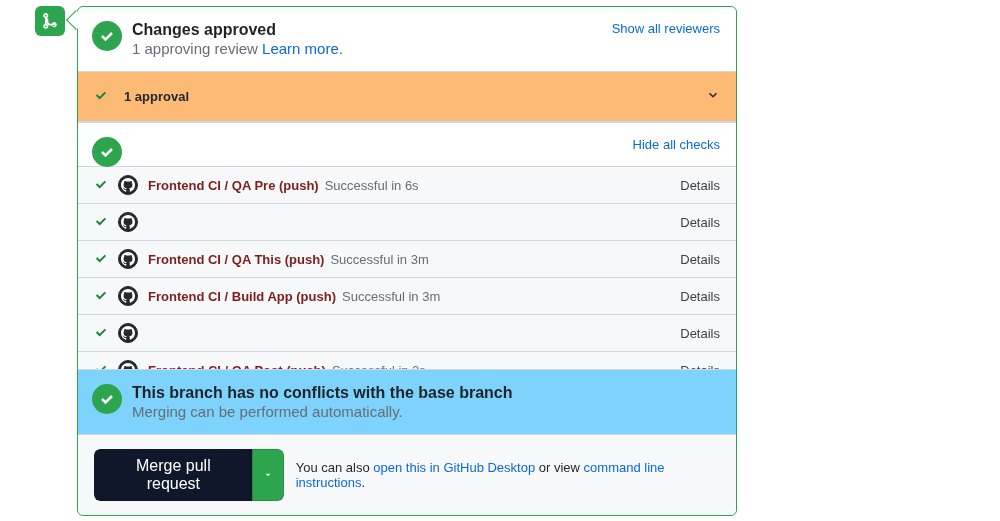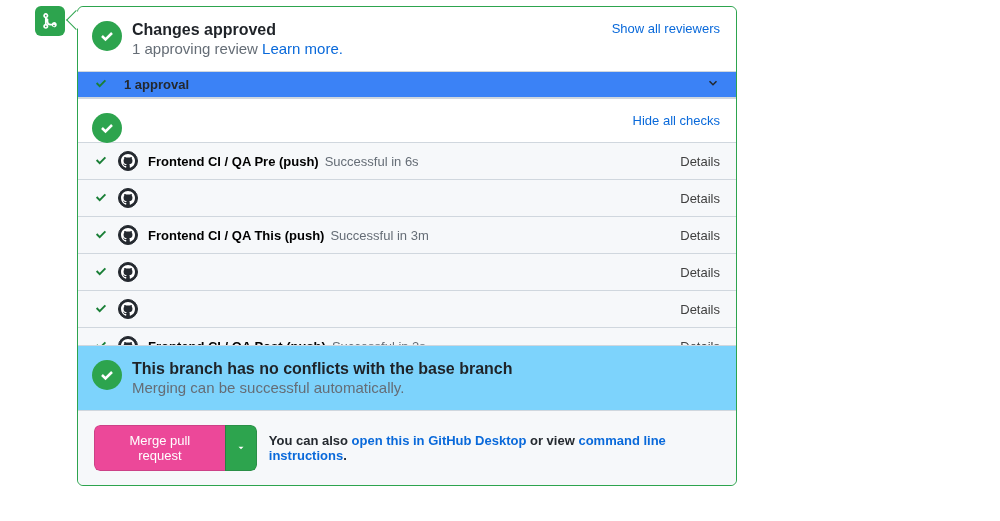--- a/index.html
+++ b/index.html
@@ -81,24 +81,24 @@
     font-size: 16px;
   }
   .section-sub {
     color: #656d76;
     font-size: 15px;
     margin-top: 1px;
   }
   .link { color: #0969da; cursor: pointer; }
   .link-right { color: #0969da; cursor: pointer; font-size: 13px; white-space: nowrap; }
   .approval-bar {
-    background: #3b82f6;
+    background: #fdba74;
     border-top: 1px solid #d0d7de;
     border-bottom: 1px solid #d0d7de;
-    padding: 4px 16px;
+    padding: 16px 16px;
     display: flex;
     align-items: center;
     justify-content: space-between;
   }
   .approval-left { display: flex; align-items: center; gap: 16px; }
   .small-check svg { stroke: #1a7f37; fill: none; stroke-width: 2.2; }
   .approval-text { font-weight: 600; font-size: 13px; }
   .chev svg { fill: #24292f; }
   .checks-section { border-top: 1px solid #d0d7de; }
   .checks-scroll {
@@ -123,21 +123,21 @@
     height: 20px;
     border-radius: 50%;
     background: #24292f;
     border: 1px solid #24292f;
     display: flex;
     align-items: center;
     justify-content: center;
     flex-shrink: 0;
   }
   .avatar svg { fill: #fff; }
-  .check-name { font-weight: 600; color: #000000; }
+  .check-name { font-weight: 600; color: #7f1d1d; }
   .check-status { color: #656d76; margin-left: 6px; margin-top: 41px; }
   .details-link { color: #404040; margin-left: auto; cursor: pointer; }
   .conflict-section {
     border-top: 1px solid #d0d7de;
     background: #7dd3fc;
   }
   .merge-footer {
     border-top: 1px solid #d0d7de;
     background: #f6f8fa;
     padding: 14px 16px;
@@ -146,45 +146,45 @@
     gap: 12px;
     border-bottom-left-radius: 6px;
     border-bottom-right-radius: 6px;
   }
   .merge-btn-grp {
     display: flex;
     border-radius: 6px;
     overflow: hidden;
   }
   .merge-btn {
-    background: #ec4899;
+    background: #0f172a;
     color: #fff;
     border: 1px solid rgba(27,31,36,0.15);
     padding: 7px 16px;
     font-weight: 500;
-    font-size: 13px;
+    font-size: 16px;
     cursor: pointer;
     border-right: none;
     border-top-left-radius: 6px;
     border-bottom-left-radius: 6px;
   }
   .merge-caret {
     background: #2da44e;
     border: 1px solid rgba(27,31,36,0.15);
     border-left: 1px solid rgba(27,31,36,0.25);
     color: #fff;
     padding: 7px 10px;
     cursor: pointer;
     display: flex;
     align-items: center;
     justify-content: center;
     border-top-right-radius: 6px;
     border-bottom-right-radius: 6px;
   }
-  .footer-text { font-size: 13px; color: #24292f; font-weight: bold; }
+  .footer-text { font-size: 13px; color: #24292f; }
   .footer-text .link { color: #0969da; }
   .top-radius { border-top-left-radius: 6px; border-top-right-radius: 6px; }
   
   .checks-scroll::-webkit-scrollbar { width: 10px; }
   .checks-scroll::-webkit-scrollbar-track { background: #f0f0f0; }
   .checks-scroll::-webkit-scrollbar-thumb { background: #c1c1c1; border-radius: 5px; }
 </style>
 </head>
 <body>
 
@@ -281,20 +281,21 @@
       </div>
       <div class="check-row">
         <span class="row-check"><svg width="14" height="14" viewBox="0 0 16 16">
               <path d="M3 8l3.5 3.5L13 5"></path>
             </svg></span>
         <span class="avatar">
             <svg width="14" height="14" viewBox="0 0 16 16">
               <path d="M8 0C3.58 0 0 3.58 0 8c0 3.54 2.29 6.53 5.47 7.59.4.07.55-.17.55-.38 0-.19-.01-.82-.01-1.49-2.01.37-2.53-.49-2.69-.94-.09-.23-.48-.94-.82-1.13-.28-.15-.68-.52-.01-.53.63-.01 1.08.58 1.23.82.72 1.21 1.87.87 2.33.66.07-.52.28-.87.51-1.07-1.78-.2-3.64-.89-3.64-3.95 0-.87.31-1.59.82-2.15-.08-.2-.36-1.02.08-2.12 0 0 .67-.21 2.2.82.64-.18 1.32-.27 2-.27.68 0 1.36.09 2 .27 1.53-1.04 2.2-.82 2.2-.82.44 1.1.16 1.92.08 2.12.51.56.82 1.27.82 2.15 0 3.07-1.87 3.75-3.65 3.95.29.25.54.73.54 1.48 0 1.07-.01 1.93-.01 2.2 0 .21.15.46.55.38A8.013 8.013 0 0016 8c0-4.42-3.58-8-8-8z"></path>
             </svg>
           </span>
+        <span><span class="check-name">Frontend CI / Build App (push)</span><span class="check-status">Successful in 3m</span></span>
         <span class="details-link">Details</span>
       </div>
       <div class="check-row">
         <span class="row-check"><svg width="14" height="14" viewBox="0 0 16 16">
               <path d="M3 8l3.5 3.5L13 5"></path>
             </svg></span>
         <span class="avatar">
             <svg width="14" height="14" viewBox="0 0 16 16">
               <path d="M8 0C3.58 0 0 3.58 0 8c0 3.54 2.29 6.53 5.47 7.59.4.07.55-.17.55-.38 0-.19-.01-.82-.01-1.49-2.01.37-2.53-.49-2.69-.94-.09-.23-.48-.94-.82-1.13-.28-.15-.68-.52-.01-.53.63-.01 1.08.58 1.23.82.72 1.21 1.87.87 2.33.66.07-.52.28-.87.51-1.07-1.78-.2-3.64-.89-3.64-3.95 0-.87.31-1.59.82-2.15-.08-.2-.36-1.02.08-2.12 0 0 .67-.21 2.2.82.64-.18 1.32-.27 2-.27.68 0 1.36.09 2 .27 1.53-1.04 2.2-.82 2.2-.82.44 1.1.16 1.92.08 2.12.51.56.82 1.27.82 2.15 0 3.07-1.87 3.75-3.65 3.95.29.25.54.73.54 1.48 0 1.07-.01 1.93-.01 2.2 0 .21.15.46.55.38A8.013 8.013 0 0016 8c0-4.42-3.58-8-8-8z"></path>
             </svg>
@@ -317,21 +318,21 @@
 
     <div class="section conflict-section">
       <div class="section-header">
         <div class="icon-circle">
           <svg width="16" height="16" viewBox="0 0 16 16">
               <path class="check-svg" d="M3 8l3.5 3.5L13 5"></path>
             </svg>
         </div>
         <div>
           <div class="section-title">This branch has no conflicts with the base branch</div>
-          <div class="section-sub">Merging can be successful automatically.</div>
+          <div class="section-sub">Merging can be performed automatically.</div>
         </div>
         <span></span>
       </div>
     </div>
 
     <div class="merge-footer">
       <div class="merge-btn-grp">
         <button class="merge-btn">Merge pull request</button>
         <button class="merge-caret">
           <svg width="10" height="10" viewBox="0 0 16 16" fill="#fff">

